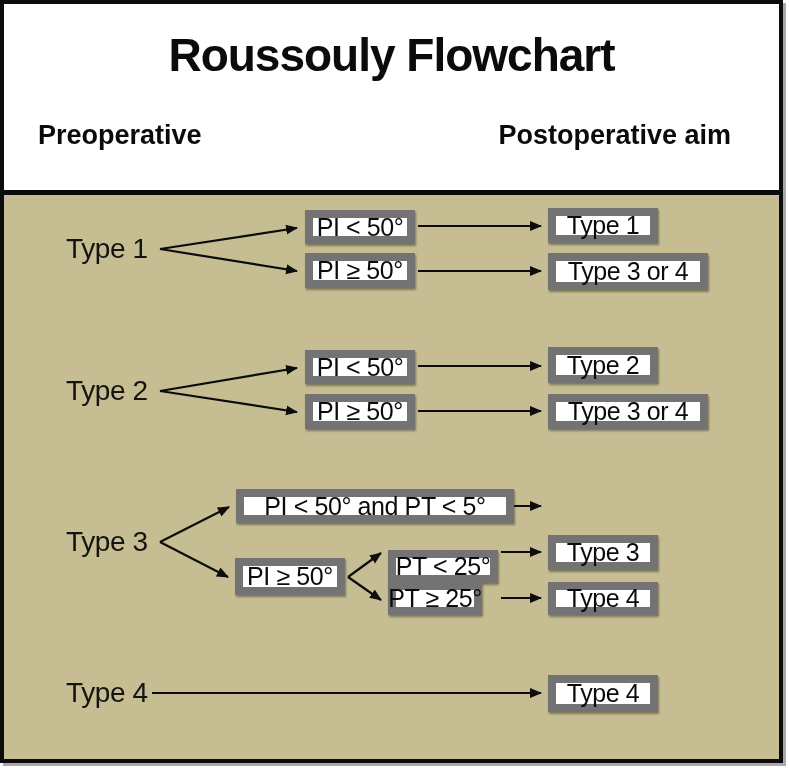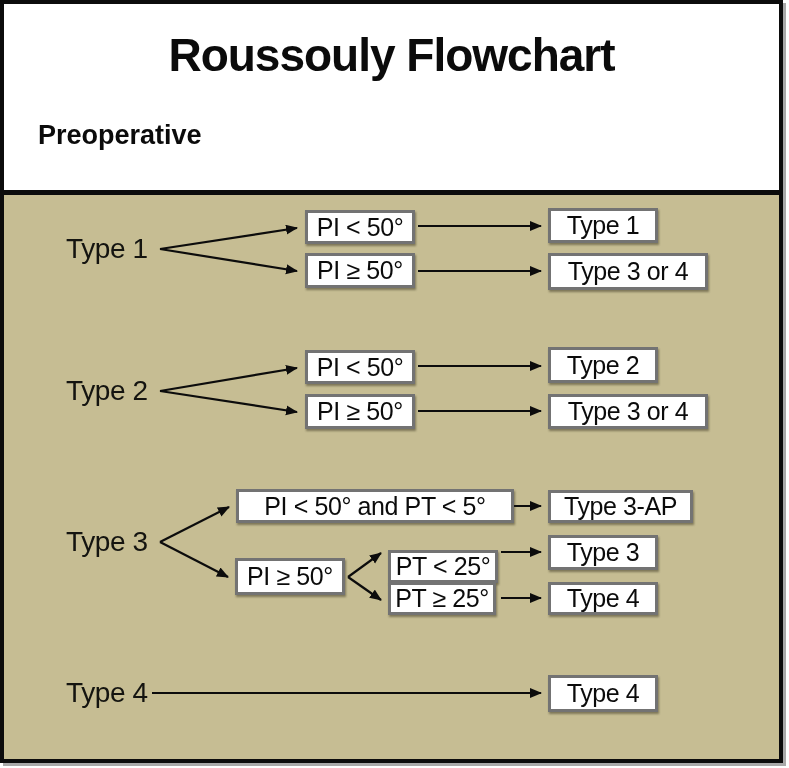--- a/index.html
+++ b/index.html
@@ -38,21 +38,21 @@
     position: absolute; left: 0; right: 0; top: 116px;
     display: flex; justify-content: space-between;
     padding: 0 48px 0 34px;
     font-size: 27px; font-weight: bold;
     color: #0b0b0b;
   }
   .node {
     position: absolute;
     box-sizing: border-box;
     background: var(--box-fill, #ffffff);
-    border: 3px solid #737373;
+    border: 8px solid #737373;
     display: flex; align-items: center; justify-content: center;
     font-size: 25px;
     letter-spacing: -0.4px;
     white-space: nowrap;
     box-shadow: 1px 2px 2px rgba(40, 36, 18, 0.45);
     color: #0b0b0b;
   }
   .type-label {
     position: absolute;
     height: 34px; line-height: 34px;
@@ -71,20 +71,21 @@
 </head>
 <body>
 
 <div class="stage" style="--body-bg: #c6bd93; --box-fill: #ffffff;">
   <div class="figure">
 
     <div class="header">
       <div class="title">Roussouly Flowchart</div>
       <div class="subheads">
         <span>Preoperative</span>
+        <span>Postoperative aim</span>
       </div>
     </div>
   </div>
 
   <svg class="arrows" viewBox="0 0 789 768" xmlns="http://www.w3.org/2000/svg">
     <defs>
       <marker id="ah" markerUnits="userSpaceOnUse" markerWidth="13" markerHeight="11" refX="11" refY="5" orient="auto">
         <path d="M0,0 L12,5 L0,10 Z" fill="#0c0c0c"></path>
       </marker>
     </defs>
@@ -121,19 +122,18 @@
   <div class="node" style="left:548px; top:253px; width:160px; height:37px;">Type 3 or 4</div>
 
   <div class="node" style="left:305px; top:350px; width:110px; height:34px;">PI &lt; 50°</div>
   <div class="node" style="left:305px; top:394px; width:110px; height:35px;">PI ≥ 50°</div>
   <div class="node" style="left:548px; top:347px; width:110px; height:36px;">Type 2</div>
   <div class="node" style="left:548px; top:394px; width:160px; height:35px;">Type 3 or 4</div>
 
   <div class="node" style="left:236px; top:489px; width:278px; height:34px;">PI &lt; 50° and PT &lt; 5°</div>
   <div class="node" style="left:235px; top:558px; width:110px; height:37px;">PI ≥ 50°</div>
   <div class="node" style="left:388px; top:535px; width:110px; height:33px;margin-top:15px;">PT &lt; 25°</div>
-  <div class="node" style="left:388px; top:582px; width:108px; height:33px;">PT ≥ 25°</div>
-  <div class="node" style="left:548px; top:490px; width:145px; height:33px;">Type 3-AP</div>
+  <div class="node" style="left:388px; top:582px; width:94px; height:33px;">PT ≥ 25°</div>
   <div class="node" style="left:548px; top:535px; width:110px; height:35px;">Type 3</div>
   <div class="node" style="left:548px; top:582px; width:110px; height:33px;">Type 4</div>
 
   <div class="node" style="left:548px; top:675px; width:110px; height:37px;">Type 4</div>
 </div>
 
 </body></html>

